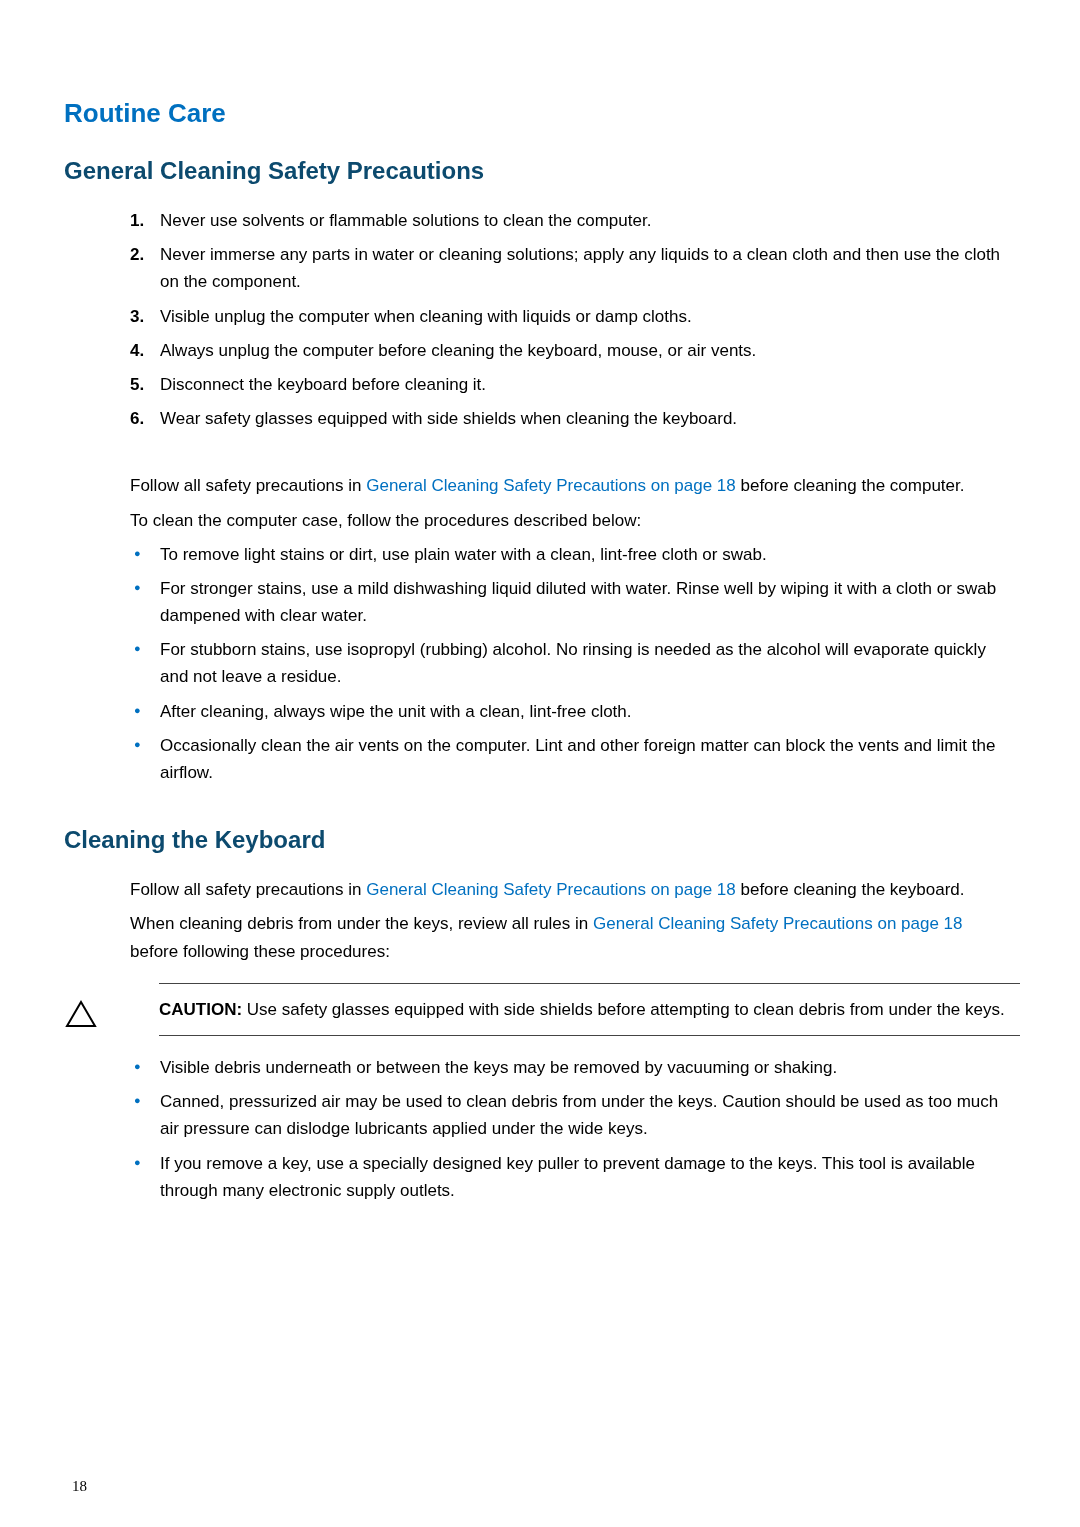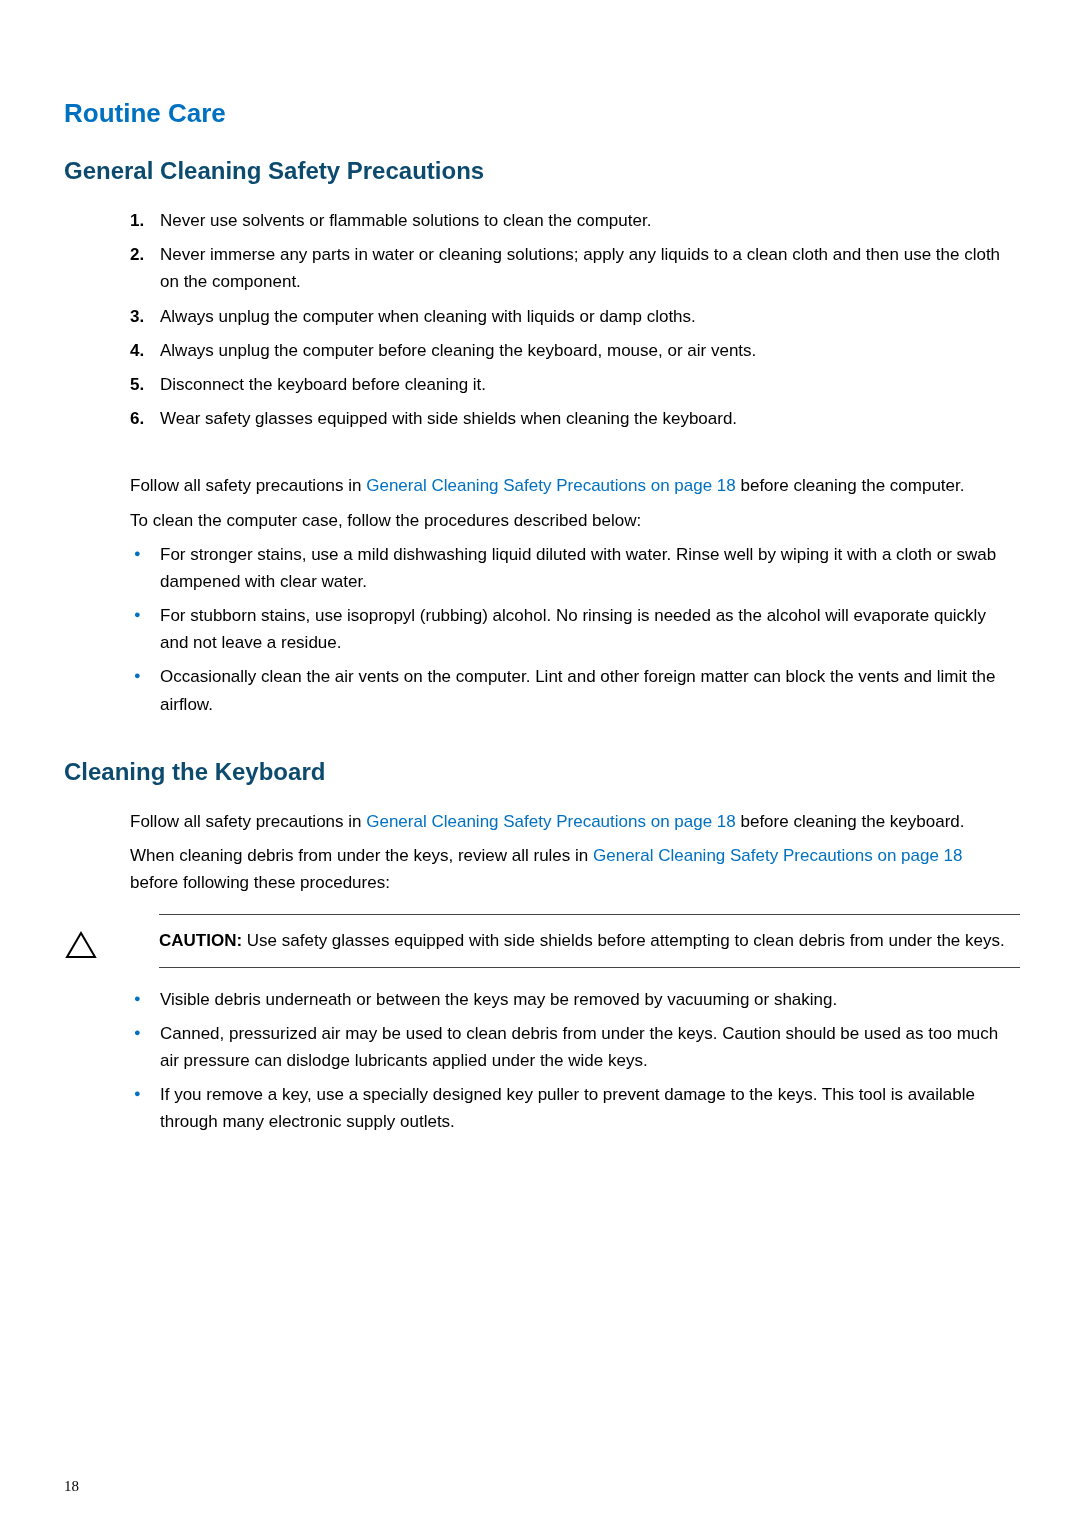--- a/index.html
+++ b/index.html
@@ -94,54 +94,56 @@
     font-weight: bold;
   }
   .triangle-icon {
     position: absolute;
     left: 0;
     top: 16px;
   }
   .page-number {
     position: absolute;
     bottom: 32px;
-    left: 64px;
+    left: 72px;
     font-size: 15px;
     font-family: "Times New Roman", serif;
   }
 </style>
 </head>
 <body>
 
 <div class="page">
 
   <h1>Routine Care</h1>
 
   <h2>General Cleaning Safety Precautions</h2>
 
   <div class="content-block">
     <ol class="numbered">
       <li><span class="num">1.</span><span>Never use solvents or flammable solutions to clean the computer.</span></li>
       <li><span class="num">2.</span><span>Never immerse any parts in water or cleaning solutions; apply any liquids to a clean cloth and then use the cloth on the component.</span></li>
-      <li><span class="num">3.</span><span>Always unplug the computer when cleaning with liquids or damp cloths.</span></li>
+      <li><span class="num">3.</span><span>Visible unplug the computer when cleaning with liquids or damp cloths.</span></li>
       <li><span class="num">4.</span><span>Always unplug the computer before cleaning the keyboard, mouse, or air vents.</span></li>
       <li><span class="num">5.</span><span>Disconnect the keyboard before cleaning it.</span></li>
       <li><span class="num">6.</span><span> Wear safety glasses equipped with side shields when cleaning the keyboard.</span></li>
     </ol>
   </div>
 
 
   <div class="content-block">
     <p class="para">
       <span>Follow all safety precautions in</span><a class="link"> General Cleaning Safety Precautions on page 18</a><span> before cleaning the computer.</span>
     </p>
     <p class="para">To clean the computer case, follow the procedures described below:</p>
     <ul class="bulleted">
+      <li><span>To remove light stains or dirt, use plain water with a clean, lint-free cloth or swab.</span></li>
       <li><span>For stronger stains, use a mild dishwashing liquid diluted with water. Rinse well by wiping it with a cloth or swab dampened with clear water.</span></li>
       <li><span>For stubborn stains, use isopropyl (rubbing) alcohol. No rinsing is needed as the alcohol will evaporate quickly and not leave a residue.</span></li>
+      <li><span>After cleaning, always wipe the unit with a clean, lint-free cloth.</span></li>
       <li><span>Occasionally clean the air vents on the computer. Lint and other foreign matter can block the vents and limit the airflow.</span></li>
     </ul>
   </div>
 
   <h2>Cleaning the Keyboard</h2>
 
   <div class="content-block">
     <p class="para">
       <span>Follow all safety precautions in</span><a class="link"> General Cleaning Safety Precautions on page 18</a><span> before cleaning the keyboard.</span>
     </p>

